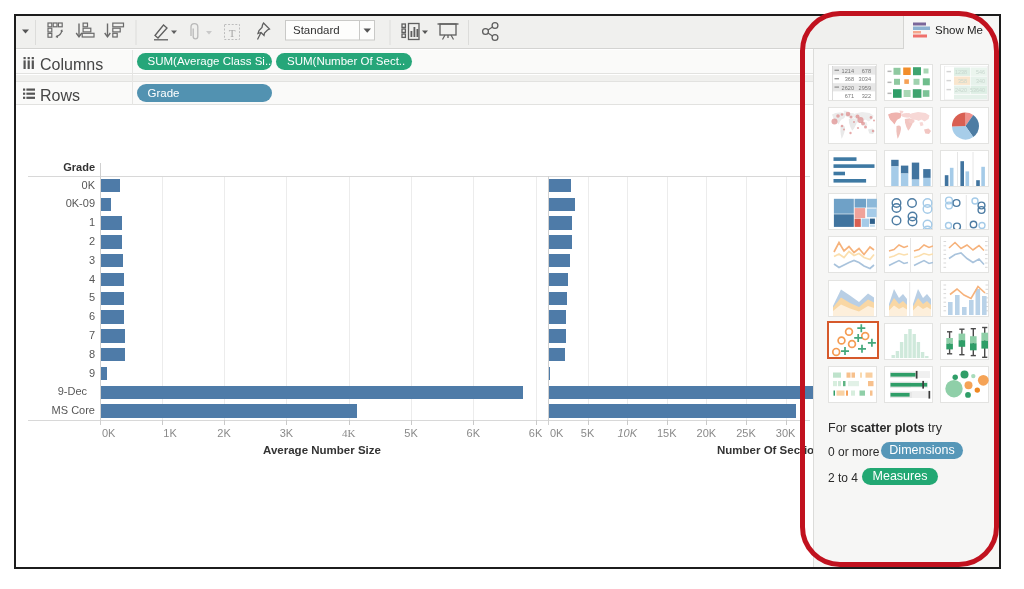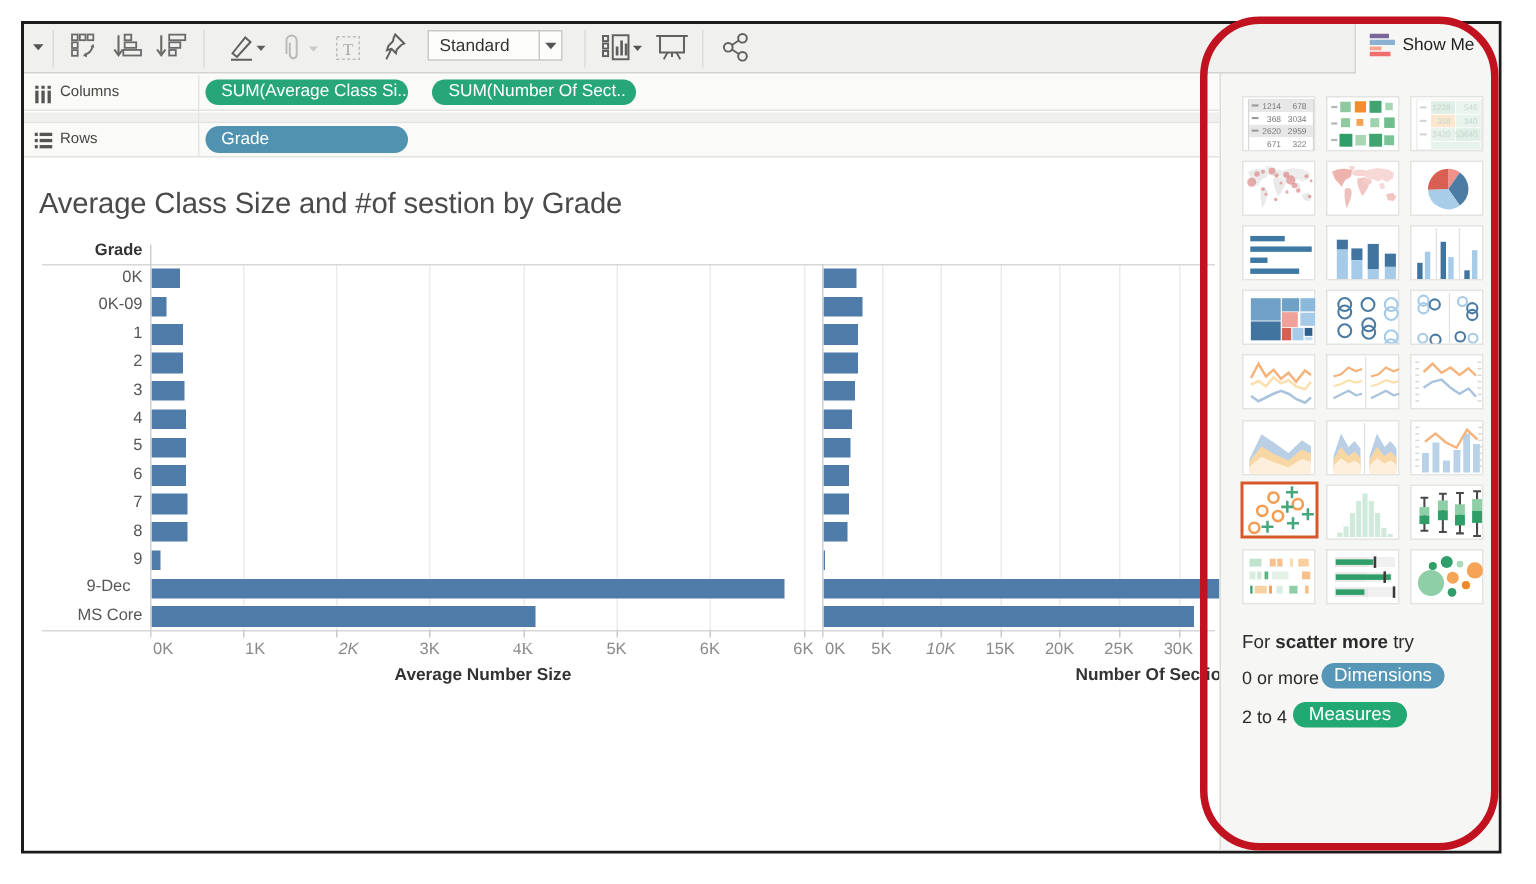--- a/index.html
+++ b/index.html
@@ -1,21 +1,21 @@
 <!DOCTYPE html>
 <html><head>
 <meta charset="utf-8">
 <style>
   * { margin:0; padding:0; box-sizing:border-box; }
   html,body { width:1024px; height:589px; background:#fff; font-family:"Liberation Sans", sans-serif; overflow:hidden; }
   #win { position:absolute; left:14px; top:14px; width:987px; height:555px; border:2px solid #1c1c1c; background:#fff; overflow:hidden; }
   #toolbar { position:absolute; left:0; top:0; width:888px; height:33px; z-index:5; background:#f0f0ee; border-bottom:1px solid #d4d4d2; border-right:1px solid #d4d4d2; }
   #panel { position:absolute; left:797px; top:0; width:186.5px; height:552px; background:#f6f6f5; border-left:1px solid #dcdcda; }
   .shelfrow { position:absolute; left:0; width:797px; height:24px; background:#fafaf9; border-bottom:1px solid #e2e2e0; }
-  .shelflabel { position:absolute; left:24px; top:5px; font-size:10px; color:#454545; }
+  .shelflabel { position:absolute; left:24px; top:5px; font-size:16px; color:#454545; }
   .pill { position:absolute; height:17px; border-radius:8.5px; color:#fff; font-size:11.5px; line-height:17px; padding-left:11px; }
   .gpill { background:#26a679; }
   .bpill { background:#5292b1; }
   .vline { position:absolute; width:1px; background:#e8e8e8; }
   .hline { position:absolute; height:1px; background:#d9d9d9; }
   .bar { position:absolute; height:13.5px; background:#4e7ba8; }
   .rowlab { position:absolute; width:64px; text-align:right; font-size:11px; color:#575757; }
   .ticklab { position:absolute; font-size:11px; color:#8a8a8a; }
   .cell { position:absolute; width:49px; height:37px; background:#fff; border:1px solid #e3e3e1; }
   #redrect { position:absolute; z-index:10; left:800px; top:11px; width:199px; height:556px; border:5px solid #c1121f; border-radius:40px; }
@@ -104,25 +104,24 @@
         <rect x="0" y="0.5" width="2.2" height="2.2"></rect>
         <rect x="3.4" y="0.5" width="8.6" height="2.2"></rect>
     <rect x="0" y="4.6" width="2.2" height="2.2"></rect>
         <rect x="3.4" y="4.6" width="8.6" height="2.2"></rect>
     <rect x="0" y="8.7" width="2.2" height="2.2"></rect>
         <rect x="3.4" y="8.7" width="8.6" height="2.2"></rect>
       </g>
   </svg>
 
   <div class="pill gpill" style="left:120.5px; top:36.5px; width:135px;">SUM(Average Class Si..</div>
-  <div class="pill gpill" style="left:260px; top:36.5px; width:136px;margin-left:12px;">SUM(Number Of Sect..</div>
+  <div class="pill gpill" style="left:260px; top:36.5px; width:136px;">SUM(Number Of Sect..</div>
   <div class="pill bpill" style="left:120.5px; top:68px; width:135px; height:18px; line-height:18px; border-radius:9px;">Grade</div>
 
   <div id="chart" style="position:absolute; left:0; top:91px; width:797px; height:461px; background:#fff; overflow:hidden;">
-    <div style="position:absolute; left:10px; top:17.5px; font-size:19.5px; letter-spacing:-0.1px; color:#4a4a4a;">Average Class Size and #of sestion by Grade</div>
     <div style="position:absolute; left:15px; top:54px; width:64px; text-align:right; font-size:11px; font-weight:bold; color:#333;">Grade</div>
     <div class="vline" style="left:145.8px; top:69px; height:244.4px; background:#ececec;"></div>
     <div class="vline" style="left:208.1px; top:69px; height:244.4px; background:#ececec;"></div>
     <div class="vline" style="left:270.4px; top:69px; height:244.4px; background:#ececec;"></div>
     <div class="vline" style="left:332.7px; top:69px; height:244.4px; background:#ececec;"></div>
     <div class="vline" style="left:395.0px; top:69px; height:244.4px; background:#ececec;"></div>
     <div class="vline" style="left:457.3px; top:69px; height:244.4px; background:#ececec;"></div>
     <div class="vline" style="left:519.6px; top:69px; height:244.4px; background:#ececec;"></div>
     <div class="vline" style="left:571.6px; top:69px; height:244.4px; background:#ececec;"></div>
     <div class="vline" style="left:611.2px; top:69px; height:244.4px; background:#ececec;"></div>
@@ -180,21 +179,21 @@
     <div class="vline" style="left:395.0px; top:313.4px; height:4.5px; background:#c9c9c9;"></div>
     <div class="vline" style="left:457.3px; top:313.4px; height:4.5px; background:#c9c9c9;"></div>
     <div class="vline" style="left:519.6px; top:313.4px; height:4.5px; background:#c9c9c9;"></div>
     <div class="vline" style="left:571.6px; top:313.4px; height:4.5px; background:#c9c9c9;"></div>
     <div class="vline" style="left:611.2px; top:313.4px; height:4.5px; background:#c9c9c9;"></div>
     <div class="vline" style="left:650.8px; top:313.4px; height:4.5px; background:#c9c9c9;"></div>
     <div class="vline" style="left:690.4px; top:313.4px; height:4.5px; background:#c9c9c9;"></div>
     <div class="vline" style="left:730.0px; top:313.4px; height:4.5px; background:#c9c9c9;"></div>
     <div class="vline" style="left:769.6px; top:313.4px; height:4.5px; background:#c9c9c9;"></div>
     <div class="ticklab" style="left:130.8px; top:319.5px; width:30px; text-align:right;">1K</div>
-    <div class="ticklab" style="left:193.1px; top:319.5px; width:30px; text-align:right;font-style:italic;">2K</div>
+    <div class="ticklab" style="left:193.1px; top:319.5px; width:30px; text-align:center;">2K</div>
     <div class="ticklab" style="left:255.4px; top:319.5px; width:30px; text-align:center;">3K</div>
     <div class="ticklab" style="left:317.7px; top:319.5px; width:30px; text-align:center;font-family:Liberation Serif, serif;">4K</div>
     <div class="ticklab" style="left:380.0px; top:319.5px; width:30px; text-align:center;">5K</div>
     <div class="ticklab" style="left:442.3px; top:319.5px; width:30px; text-align:center;">6K</div>
     <div class="ticklab" style="left:504.6px; top:319.5px; width:30px; text-align:center;">6K</div>
     <div class="ticklab" style="left:86px; top:319.5px;">0K</div>
     <div class="ticklab" style="left:554.6px; top:319.5px; width:34px; text-align:center;">5K</div>
     <div class="ticklab" style="left:594.2px; top:319.5px; width:34px; text-align:center;font-style:italic;">10K</div>
     <div class="ticklab" style="left:633.8px; top:319.5px; width:34px; text-align:center;">15K</div>
     <div class="ticklab" style="left:673.4px; top:319.5px; width:34px; text-align:center;">20K</div>
@@ -580,20 +579,20 @@
           <circle cx="12" cy="20.7" r="8.7" fill="#8fcfa8"></circle>
           <circle cx="22.5" cy="6.6" r="4" fill="#2f9e68"></circle>
           <circle cx="13.2" cy="9.3" r="2.7" fill="#2f9e68"></circle>
           <circle cx="31.3" cy="8.1" r="2.2" fill="#a8dcbb"></circle>
           <circle cx="41.3" cy="12.3" r="5.4" fill="#f5a356"></circle>
           <circle cx="26.5" cy="17.2" r="4" fill="#f5a356"></circle>
           <circle cx="35.3" cy="22.1" r="2.7" fill="#ef8822"></circle>
           <circle cx="26" cy="26.9" r="2.9" fill="#2f9e68"></circle>
         </svg>
       </div>
-  <div style="position:absolute;left:14px;top:404.5px;font-size:12.5px;color:#2b2b2b;">For <b>scatter more</b> try</div>
+  <div style="position:absolute;left:14px;top:404.5px;font-size:12.5px;color:#2b2b2b;">For <b>scatter plots</b> try</div>
   <div style="position:absolute;left:14px;top:428.5px;font-size:12px;color:#2b2b2b;">0 or more</div>
   <div style="position:absolute;left:67px;top:425.5px;width:82px;height:17.5px;border-radius:9px;background:#5697b8;color:#fff;font-size:12.5px;text-align:center;line-height:17.5px;">Dimensions</div>
   <div style="position:absolute;left:14px;top:454.5px;font-size:12px;color:#2b2b2b;">2 to 4</div>
   <div style="position:absolute;left:48px;top:451.5px;width:76px;height:17.5px;border-radius:9px;background:#22a873;color:#fff;font-size:12.5px;text-align:center;line-height:17.5px;">Measures</div>
   </div>
 </div>
 <div id="redrect"></div>
 
 </body></html>

